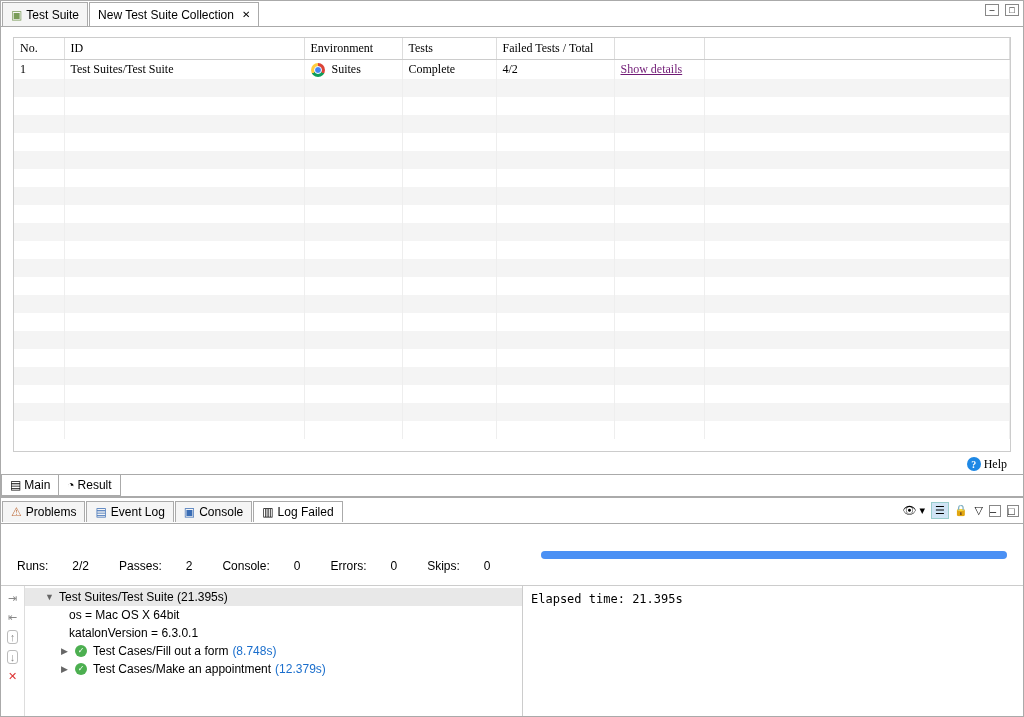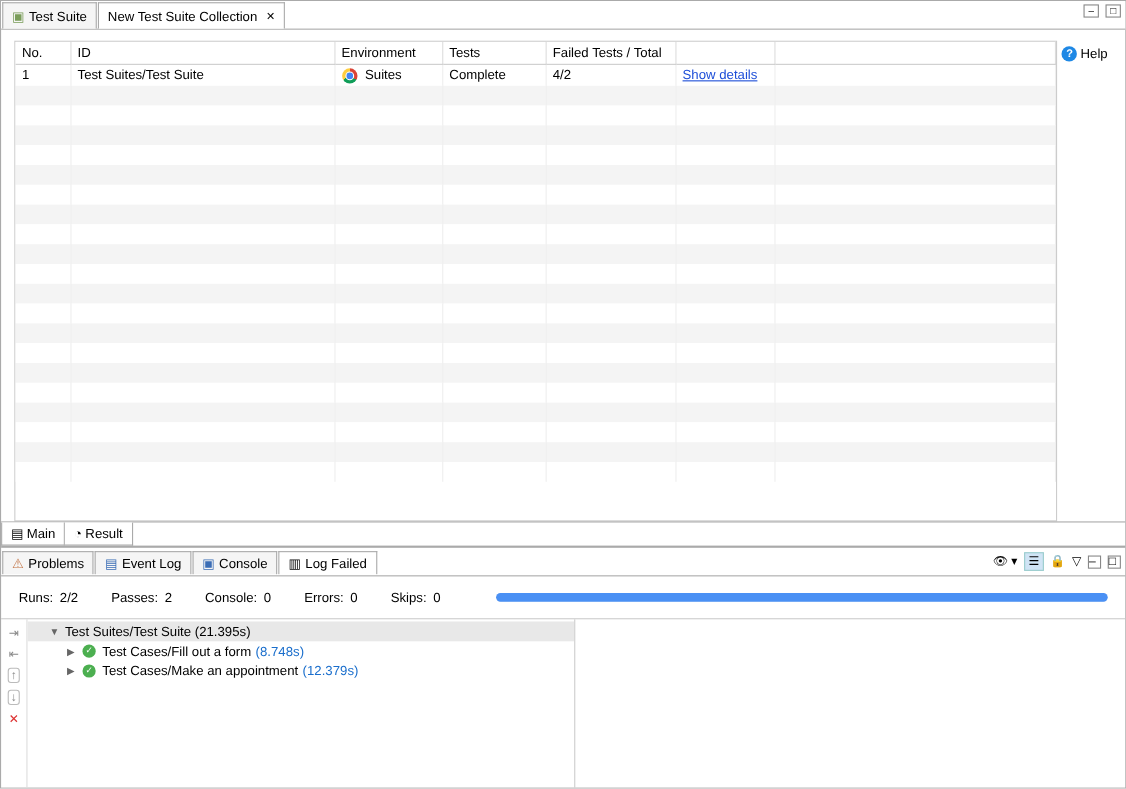--- a/index.html
+++ b/index.html
@@ -59,22 +59,23 @@
   border: 1px solid #888;
   display: inline-flex;
   align-items: center;
   justify-content: center;
   cursor: pointer;
   font-size: 9px;
 }
 .main-area {
   flex: 1;
   display: flex;
-  flex-direction: row;
+  flex-direction: column;
   padding: 10px 12px 0 12px;
+  font-family: Liberation Serif, serif;
 }
 .table-wrapper {
   flex: 1;
   border: 1px solid #ccc;
   overflow: hidden;
   display: flex;
   flex-direction: column;
 }
 table {
   border-collapse: collapse;
@@ -116,21 +117,21 @@
   position: absolute;
   width: 6px;
   height: 6px;
   background: #4285f4;
   border-radius: 50%;
   top: 3px;
   left: 3px;
   border: 1px solid #fff;
 }
 .link {
-  color: #1d4ed8;
+  color: #701a75;
   text-decoration: underline;
   cursor: pointer;
 }
 .help-row {
   display: flex;
   justify-content: flex-end;
   align-items: center;
   padding: 4px 4px 2px 4px;
   height: 22px;
 }
@@ -206,21 +207,22 @@
   font-size: 11px;
 }
 .stats-row {
   display: flex;
   align-items: center;
   gap: 30px;
   padding: 12px 16px;
 }
 .stats-row .stat {
   display: flex;
-  gap: 6px;
+  gap: 24px;
+  margin-top: 23px;
 }
 .stats-row .label { color: #000; }
 .progress-bar {
   flex: 1;
   height: 8px;
   background: #eee;
   border-radius: 4px;
   margin-left: 20px;
   position: relative;
 }
@@ -626,33 +628,40 @@
         <span>⇥</span>
         <span>⇤</span>
         <span style="border:1px solid #bbb;border-radius:3px;padding:0 2px;">↑</span>
         <span style="border:1px solid #bbb;border-radius:3px;padding:0 2px;">↓</span>
         <span style="color:#d33;">✕</span>
       </div>
       <div class="log-tree">
         <div class="tree-row header">
           <span class="disclosure">▼</span>
           <span>Test Suites/Test Suite (21.395s)</span>
+        </div>
+        <div class="tree-row">
+          <span class="indent1">os = Mac OS X 64bit</span>
+        </div>
+        <div class="tree-row">
+          <span class="indent1">katalonVersion = 6.3.0.1</span>
         </div>
         <div class="tree-row">
           <span class="indent2"></span>
           <span class="disclosure">▶</span>
           <span class="tc-icon">✓</span>
           <span>Test Cases/Fill out a form</span>
           <span class="time-val">(8.748s)</span>
         </div>
         <div class="tree-row">
           <span class="indent2"></span>
           <span class="disclosure">▶</span>
           <span class="tc-icon">✓</span>
           <span>Test Cases/Make an appointment</span>
           <span class="time-val">(12.379s)</span>
         </div>
       </div>
       <div class="log-right">
+        <div>Elapsed time: 21.395s</div>
       </div>
     </div>
   </div>
 </div>
 
 </body></html>

